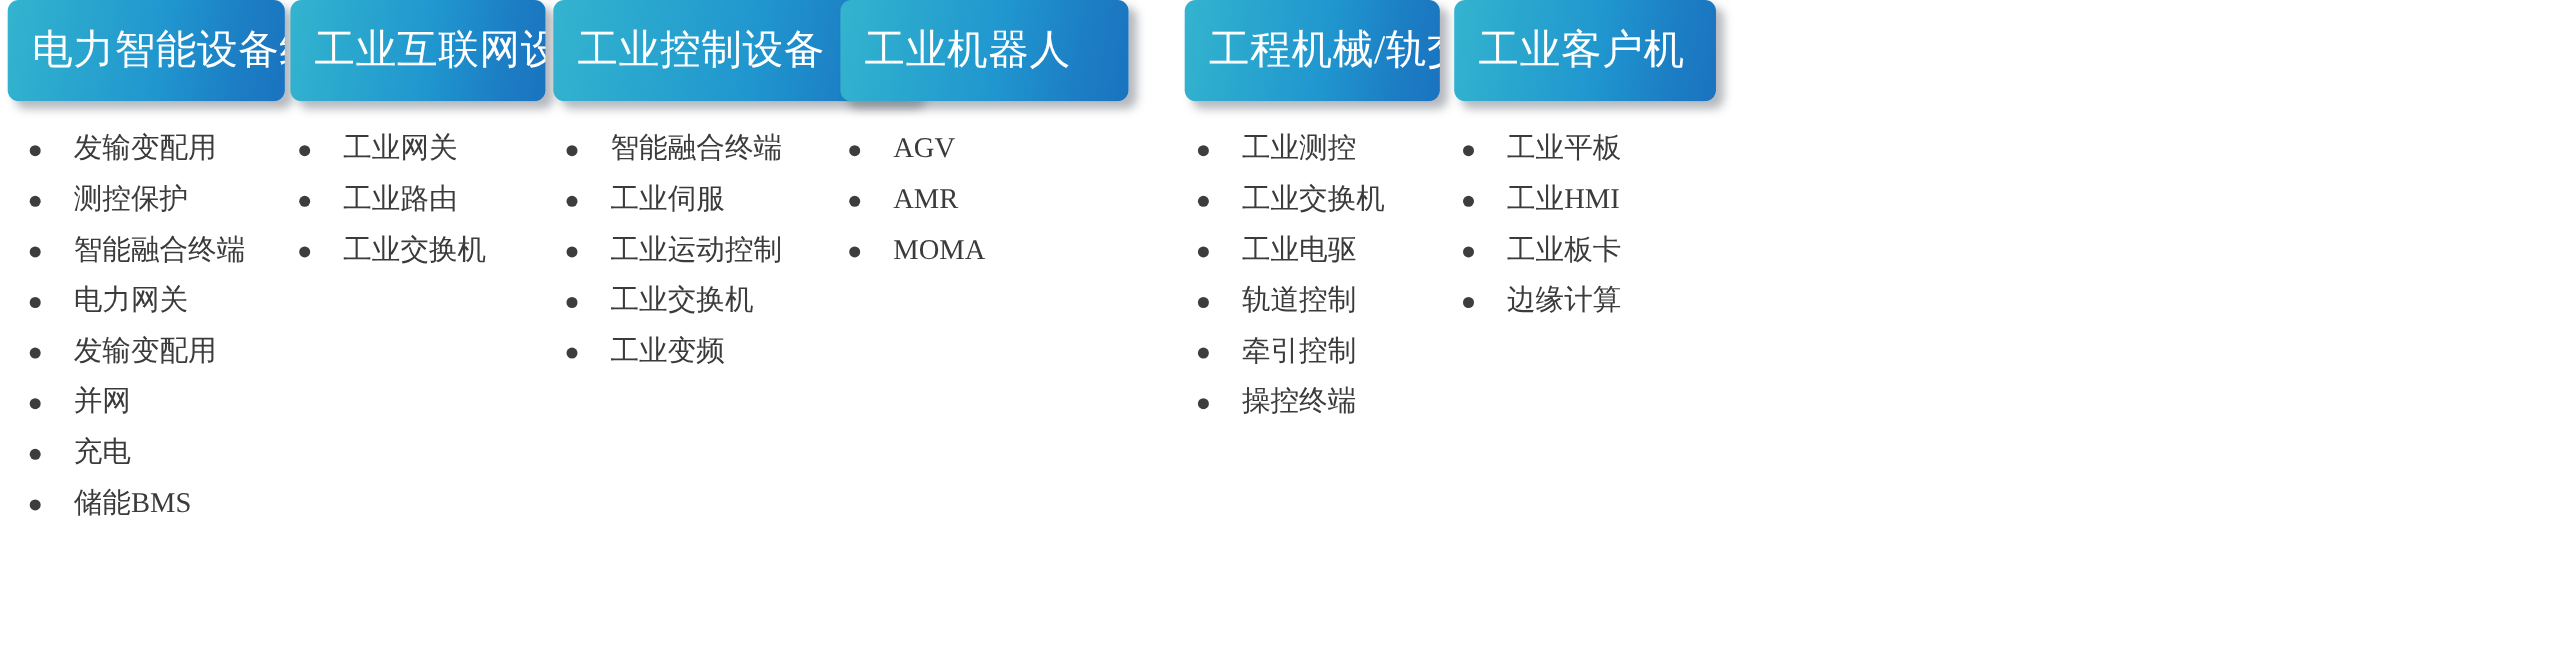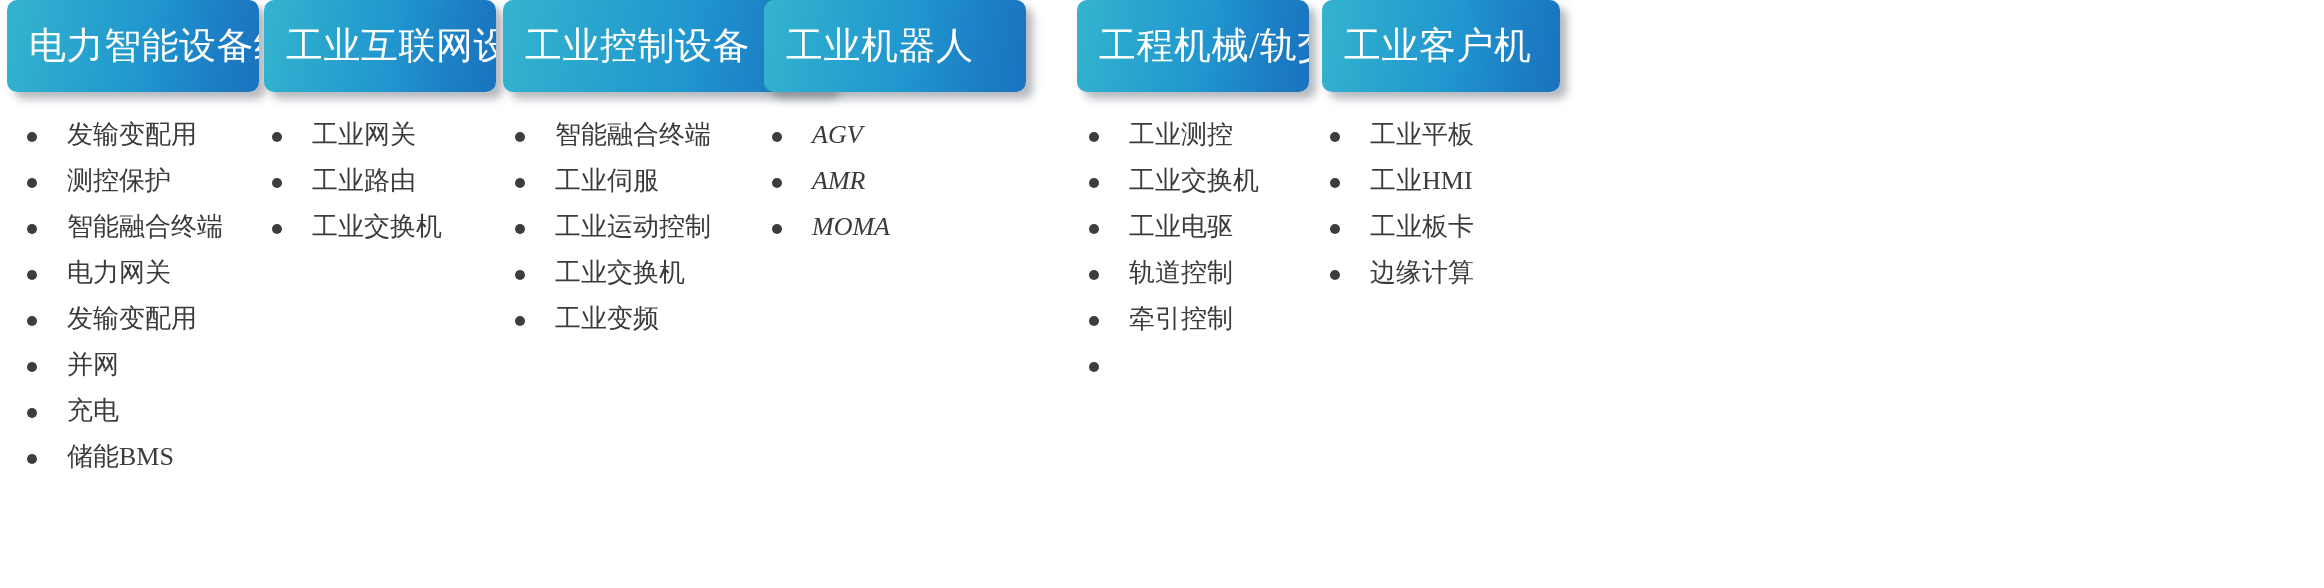--- a/index.html
+++ b/index.html
@@ -91,21 +91,21 @@
   #col0 .card-header { width: 252px; }
   #col1 .card-header { width: 232px; }
   #col2 .card-header { width: 331px; }
   #col3 .card-header { width: 262px; }
   #col4 .card-header { width: 232px; }
   #col5 .card-header { width: 238px; }
 
   #col0 .bullet-list { padding-left: 20px; }
   #col1 .bullet-list { padding-left: 8px; }
   #col2 .bullet-list { padding-left: 12px; }
-  #col3 .bullet-list { padding-left: 8px; font-style: italic; }
+  #col3 .bullet-list { padding-left: 8px; }
   #col4 .bullet-list { padding-left: 12px; }
   #col5 .bullet-list { padding-left: 8px; }
 </style>
 </head>
 <body>
 
 <div id="board">
 
   <div class="column" id="col0">
     <div class="card-header">
@@ -260,20 +260,21 @@
         <span class="bullet-text">轨道控制</span>
       </li>
       <li class="bullet-item">
         <span class="bullet-dot"></span>
         <span class="bullet-gap"></span>
         <span class="bullet-text">牵引控制</span>
       </li>
       <li class="bullet-item">
         <span class="bullet-dot"></span>
         <span class="bullet-gap"></span>
+        <span class="bullet-text">操控终端</span>
       </li>
     </ul>
   </div>
 
   <div class="column" id="col5">
     <div class="card-header">
       <span class="card-title">工业客户机</span>
     </div>
     <ul class="bullet-list">
       <li class="bullet-item">

